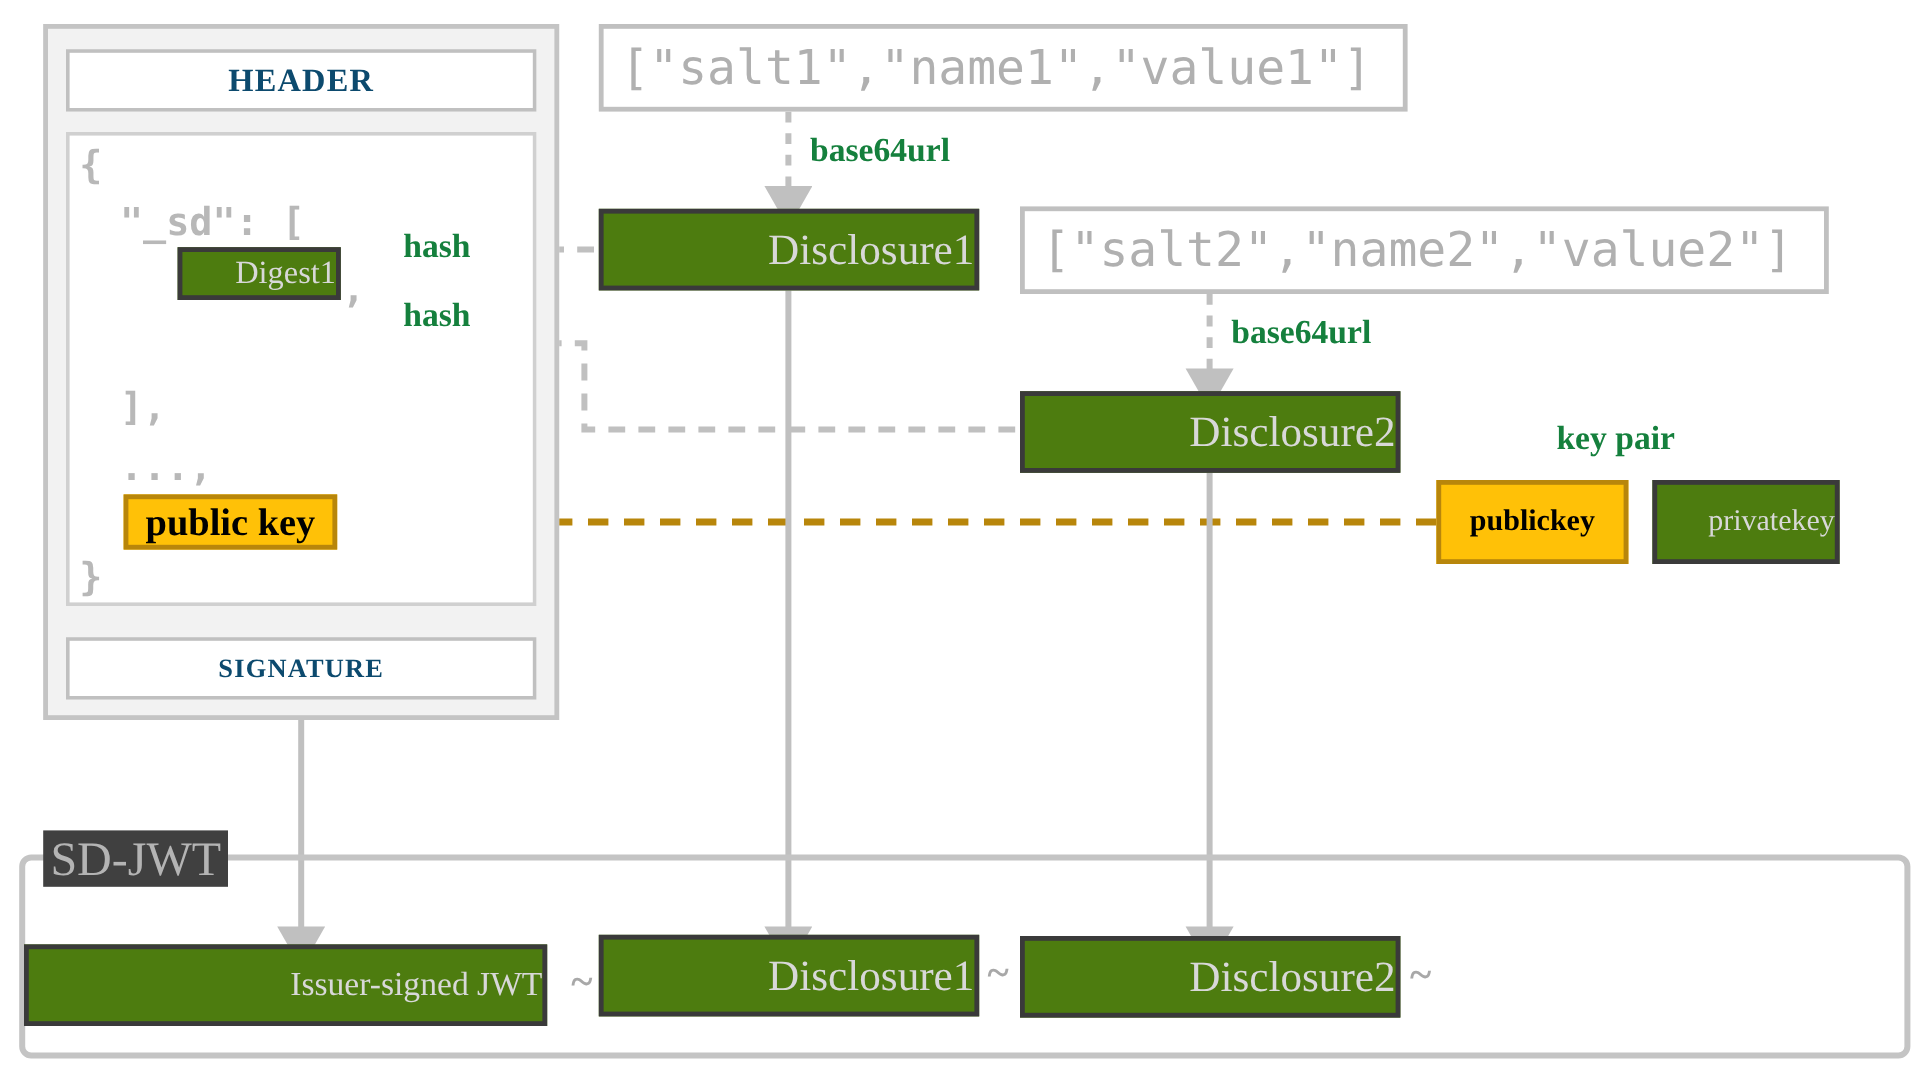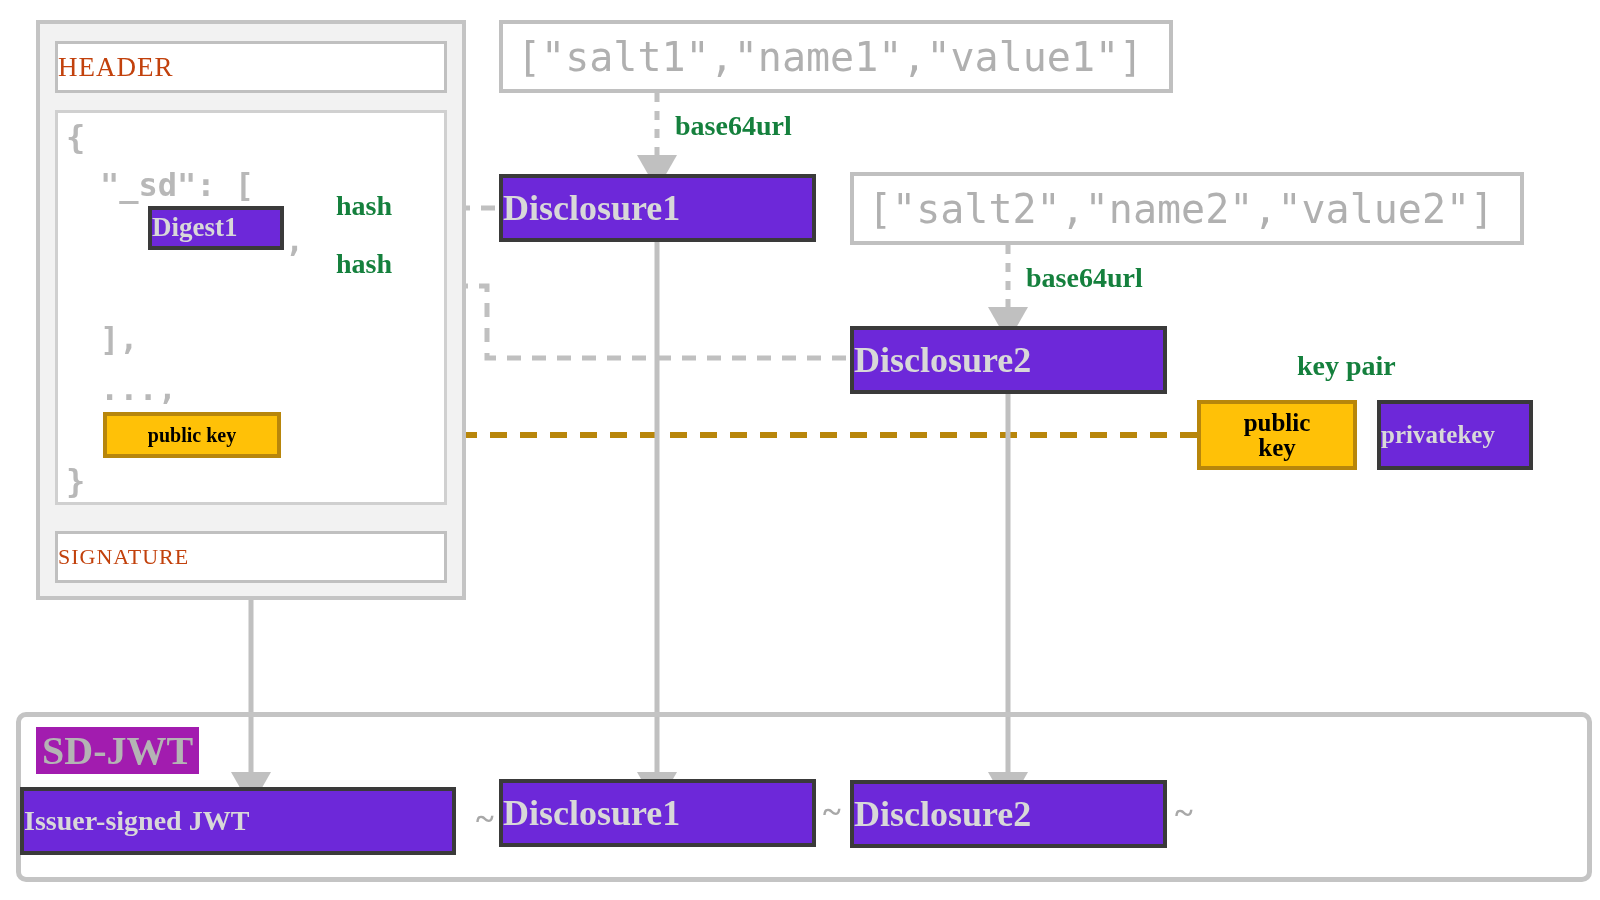--- a/index.html
+++ b/index.html
@@ -5,38 +5,38 @@
   html,body{margin:0;padding:0;background:#ffffff;}
   body{width:1600px;height:900px;position:relative;overflow:hidden;
        font-family:"Liberation Serif",serif;}
 
   #stage{position:absolute;left:0;top:0;width:1600px;height:900px;}
 
   
   .abs{position:absolute;box-sizing:border-box;}
 
   .dark-box{
-    background:#6d28d9;border:4px solid #3a3a3a;color:#d8d8d8;
-    display:flex;align-items:center;justify-content:flex-start;
-    font-weight:bold;text-align:center;line-height:1.02;
+    background:#4d7c0f;border:4px solid #3a3a3a;color:#d8d8d8;
+    display:flex;align-items:center;justify-content:flex-end;
+    font-weight:normal;text-align:center;line-height:1.02;
   }
   .yellow-box{
     background:#FFC107;border:4px solid #B8860B;color:#000000;
     display:flex;align-items:center;justify-content:center;
     font-weight:bold;text-align:center;line-height:1.02;
   }
   .plain-box{
     background:#ffffff;border:4px solid #c0c0c0;color:#b0b0b0;
     display:flex;align-items:center;
     font-family:"DejaVu Sans Mono","Liberation Mono",monospace;
   }
   .label-box{
-    background:#ffffff;border:3px solid #c0c0c0;color:#c2410c;
-    display:flex;align-items:center;justify-content:flex-start;
-    font-weight:normal;letter-spacing:1px;
+    background:#ffffff;border:3px solid #c0c0c0;color:#0c4a6e;
+    display:flex;align-items:center;justify-content:center;
+    font-weight:bold;letter-spacing:1px;
   }
   .group-box{
     background:#f2f2f2;border:4px solid #c4c4c4;
   }
   .white-panel{
     background:#ffffff;border:3px solid #d0d0d0;
   }
   .edge-label{
     position:absolute;color:#15803d;font-weight:bold;
     font-family:"Liberation Serif",serif;white-space:nowrap;
@@ -44,22 +44,22 @@
   .json-line{
     position:absolute;color:#b8b8b8;
     font-family:"DejaVu Sans Mono","Liberation Mono",monospace;
     font-weight:bold;white-space:pre;
   }
   .sdjwt-frame{
     position:absolute;border:5px solid #c4c4c4;border-radius:10px;
     background:transparent;
   }
   .sdjwt-title{
-    position:absolute;background:#a21caf;color:#b4b4b4;
-    font-weight:bold;padding:0 6px;white-space:nowrap;margin-top:35px;
+    position:absolute;background:#404040;color:#b4b4b4;
+    font-weight:normal;padding:0 6px;white-space:nowrap;
   }
   .tilde{
     position:absolute;color:#a8a8a8;font-weight:bold;
   }
   svg.overlay{position:absolute;left:0;top:0;width:1600px;height:900px;
               pointer-events:none;}
 </style>
 </head>
 <body>
 
@@ -124,21 +124,21 @@
 
   <div class="abs dark-box" style="left:148px;top:206px;width:136px;height:44px;font-size:27px;">
     <span>Digest1</span>
   </div>
   <div class="json-line" style="left:285px;top:222px;font-size:32px;">,</div>
 
 
   <div class="json-line" style="left:100px;top:320px;font-size:32px;">],</div>
   <div class="json-line" style="left:100px;top:370px;font-size:32px;">...,</div>
 
-  <div class="abs yellow-box" style="left:103px;top:412px;width:178px;height:46px;font-size:20px;">
+  <div class="abs yellow-box" style="left:103px;top:412px;width:178px;height:46px;font-size:32px;">
     <span>public key</span>
   </div>
 
   <div class="json-line" style="left:66px;top:462px;font-size:32px;">}</div>
 
   <div class="abs label-box" style="left:55px;top:531px;width:392px;height:52px;font-size:22px;">
     <span>SIGNATURE</span>
   </div>
 
   <div class="abs plain-box" style="left:499px;top:20px;width:674px;height:73px;font-size:40px;padding-left:14px;">
@@ -156,21 +156,21 @@
   </div>
   <div class="edge-label" style="left:1026px;top:262px;font-size:28px;">base64url</div>
 
   <div class="abs dark-box" style="left:850px;top:326px;width:317px;height:68px;font-size:36px;">
     <span>Disclosure2</span>
   </div>
   <div class="edge-label" style="left:336px;top:248px;font-size:28px;">hash</div>
 
   <div class="edge-label" style="left:1297px;top:350px;font-size:28px;">key pair</div>
 
-  <div class="abs yellow-box" style="left:1197px;top:400px;width:160px;height:70px;font-size:25px;flex-direction:column;">
+  <div class="abs yellow-box" style="left:1197px;top:400px;width:160px;height:70px;font-size:25px;">
     <span>public</span>
     <span>key</span>
   </div>
 
   <div class="abs dark-box" style="left:1377px;top:400px;width:156px;height:70px;font-size:25px;flex-direction:row;">
     <span>private</span>
     <span>key</span>
   </div>
 
   <div class="sdjwt-frame" style="left:16px;top:712px;width:1566px;height:160px;"></div>

